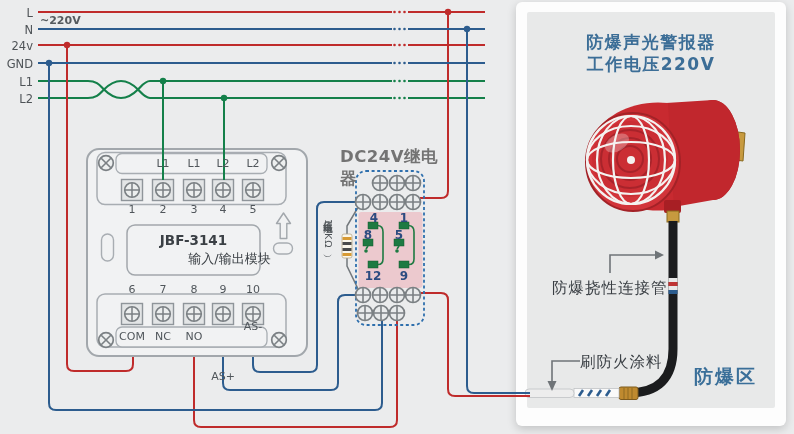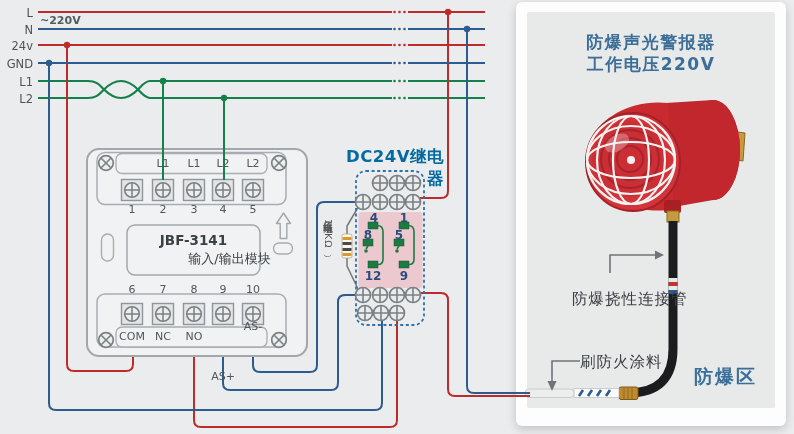--- a/index.html
+++ b/index.html
@@ -5,21 +5,21 @@
   html,body{margin:0;padding:0;}
   body{width:794px;height:434px;position:relative;overflow:hidden;
        background:#ebeced;font-family:"DejaVu Sans","Liberation Sans",sans-serif;}
   .abs{position:absolute;}
   .buslbl{width:33px;text-align:right;font-size:11.5px;color:#4e5357;}
   .note{font-size:11px;color:#555a5e;font-weight:bold;}
   .cell{width:30px;text-align:center;font-size:11px;color:#50565b;position:absolute;}
   .cellw{width:34px;}
   .modeltxt{width:133px;text-align:center;color:#3b4045;}
   .pin{position:absolute;width:20px;text-align:center;font-size:12px;font-weight:bold;color:#2c4b80;}
-  .relaytitle{width:104px;text-align:right;font-size:16.5px;font-weight:600;color:#0369a1;letter-spacing:.5px;}
+  .relaytitle{width:104px;text-align:left;font-size:16.5px;font-weight:600;color:#737373;letter-spacing:.5px;}
   .vtext{writing-mode:vertical-rl;font-size:9.5px;color:#4e5357;letter-spacing:1px;line-height:11px;}
   .panel{left:516px;top:2px;width:270px;height:424px;background:#fdfdfd;border-radius:6px;
          box-shadow:0 3px 10px rgba(0,0,0,.18);}
   .panel-inner{left:11px;top:10px;width:248px;height:396px;background:#e8e9e9;border-radius:2px;}
   .ptitle{left:30px;width:210px;text-align:center;font-size:17px;color:#3c6e97;letter-spacing:1.5px;font-weight:600;}
   .plabel{font-size:15.5px;color:#3a3f44;letter-spacing:1px;}
   .zone{font-size:19px;color:#3a6f99;letter-spacing:2px;font-weight:600;}
   svg{display:block;}
   #wires{left:0;top:0;z-index:3;pointer-events:none;}
   .txt{z-index:4;}
@@ -79,21 +79,21 @@
     <g stroke="#6f7478" fill="none" stroke-width="1.6">
       <polyline points="94,271 94,253 139,253"></polyline>
       <polygon points="139,248.5 148,253 139,257.5" fill="#6f7478" stroke="none"></polygon>
       <polyline points="64,359 36,359 36,379"></polyline>
       <polygon points="31.5,379 40.5,379 36,389" fill="#6f7478" stroke="none"></polygon>
     </g>
   </svg>
 
   <div class="abs ptitle txt" style="top:29px;">防爆声光警报器</div>
   <div class="abs ptitle txt" style="top:51px;">工作电压220V</div>
-  <div class="abs plabel txt" style="left:36px;top:287px;margin-left:20px;">防爆挠性连接管</div>
+  <div class="abs plabel txt" style="left:36px;top:276px;">防爆挠性连接管</div>
   <div class="abs plabel txt" style="left:64px;top:350px;">刷防火涂料</div>
   <div class="abs zone txt" style="left:178px;top:362px;">防爆区</div>
 </div>
 
 <svg id="wires" class="abs" width="794" height="434" viewBox="0 0 794 434">
   <defs>
     <g id="screwdef">
       <circle r="7.5" fill="#e9ebec" stroke="#7b8084" stroke-width="1.7"></circle>
       <path d="M-7.3,0H7.3M0,-7.3V7.3" stroke="#7b8084" stroke-width="1.6"></path>
     </g>

